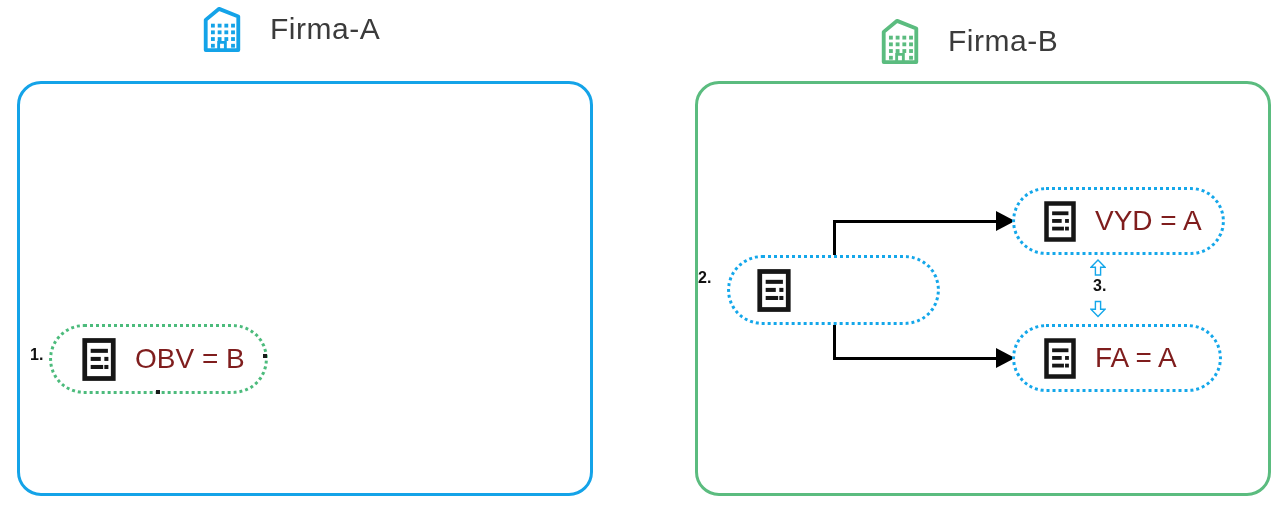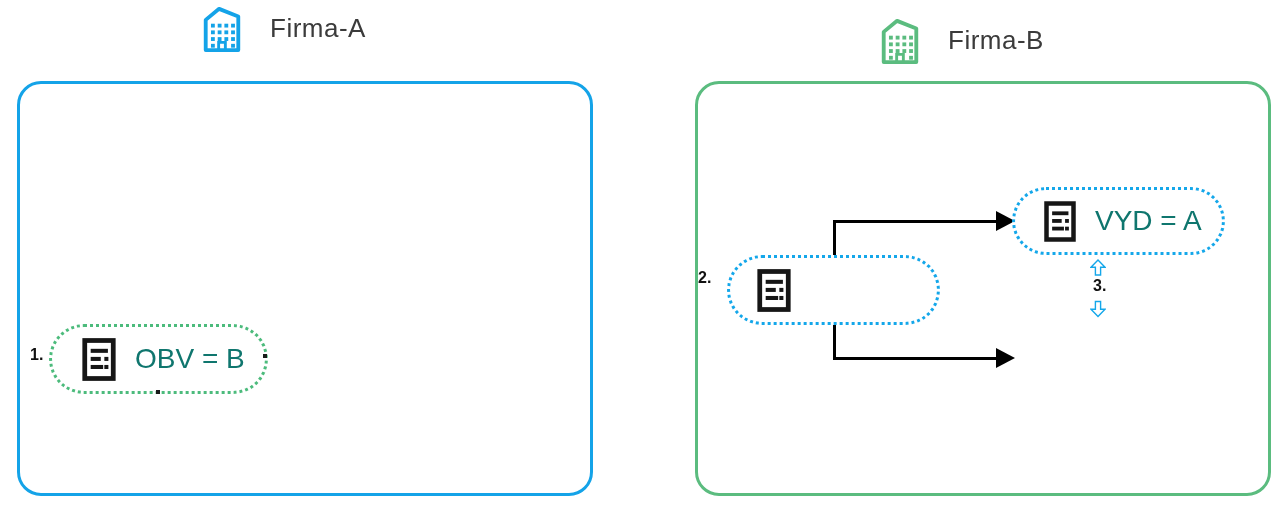--- a/index.html
+++ b/index.html
@@ -3,32 +3,32 @@
 <meta charset="utf-8">
 <style>
   html,body { margin:0; padding:0; background:#ffffff; }
   .canvas {
     position:relative; width:1282px; height:519px; background:#ffffff;
     font-family:"Liberation Sans", sans-serif; overflow:hidden;
   }
   .company-header { position:absolute; top:4px; display:flex; align-items:center; gap:25px; }
   .header-a { left:199px; }
   .header-b { left:877px;margin-top:12px; }
-  .company-title { font-size:26px; color:#3b3b3b; letter-spacing:0.5px; }
+  .company-title { font-size:30px; color:#3b3b3b; letter-spacing:0.5px; }
 
   .company-box { position:absolute; top:81px; width:570px; height:409px;
     border-width:3px; border-style:solid; border-radius:24px; background:#fff; }
   .box-a { left:17px;  border-color:#14a3e8; }
   .box-b { left:695px; border-color:#5bbc7f; }
 
   .node { position:absolute; display:flex; align-items:center; gap:17px;
     border-width:3px; border-style:dotted; border-radius:36px; background:#fff; box-sizing:border-box; }
   .node-green { border-color:#4cbb7c; }
   .node-blue  { border-color:#14a7ea; }
-  .node-label { font-size:28px; color:#0f766e; white-space:nowrap; }
+  .node-label { font-size:28px; color:#7f1d1d; white-space:nowrap; }
 
   .node-obv { left:49px;  top:324px; width:219px; height:70px; padding-left:28px; }
   .node-zak { left:727px; top:255px; width:213px; height:70px; padding-left:25px; }
   .node-vyd { left:1012px; top:187px; width:213px; height:68px; padding-left:27px; }
   .node-fa  { left:1012px; top:324px; width:210px; height:68px; padding-left:27px; }
 
   .step-label { position:absolute; font-size:16px; font-weight:bold; color:#111; }
   .step-1 { left:30px;  top:346px; }
   .step-2 { left:698px; top:269px; }
   .step-3 { left:1093px; top:277px; }
@@ -154,20 +154,33 @@
         <rect x="9" y="9.5" width="14.5" height="3.4"></rect>
         <rect x="9" y="16.3" width="8.5" height="3.4"></rect>
           <rect x="20.5" y="16.3" width="3.4" height="3.4"></rect>
         <rect x="9" y="23.1" width="10.5" height="3.4"></rect>
           <rect x="20.5" y="23.1" width="3.4" height="3.4"></rect>
       </g>
     </svg>
     <span class="node-label">VYD = A</span>
   </div>
 
+  <div class="node node-blue node-fa">
+    <svg width="36" height="43" viewBox="0 0 32 37">
+      <rect x="4" y="2.5" width="24" height="32" fill="#ffffff" stroke="#161616" stroke-width="4"></rect>
+      <g fill="#161616">
+        <rect x="9" y="9.5" width="14.5" height="3.4"></rect>
+        <rect x="9" y="16.3" width="8.5" height="3.4"></rect>
+          <rect x="20.5" y="16.3" width="3.4" height="3.4"></rect>
+        <rect x="9" y="23.1" width="10.5" height="3.4"></rect>
+          <rect x="20.5" y="23.1" width="3.4" height="3.4"></rect>
+      </g>
+    </svg>
+    <span class="node-label">FA = A</span>
+  </div>
 
   <svg class="fat-arrow fat-up" width="16" height="17" viewBox="0 0 16 17">
     <path d="M8 1 L15 8.2 L10.6 8.2 L10.6 16 L5.4 16 L5.4 8.2 L1 8.2 Z" fill="#ffffff" stroke="#14a7ea" stroke-width="1.4"></path>
   </svg>
   <svg class="fat-arrow fat-down" width="16" height="18" viewBox="0 0 16 17">
     <path d="M8 16 L15 8.8 L10.6 8.8 L10.6 1 L5.4 1 L5.4 8.8 L1 8.8 Z" fill="#ffffff" stroke="#14a7ea" stroke-width="1.4"></path>
   </svg>
 
 </div>
 

